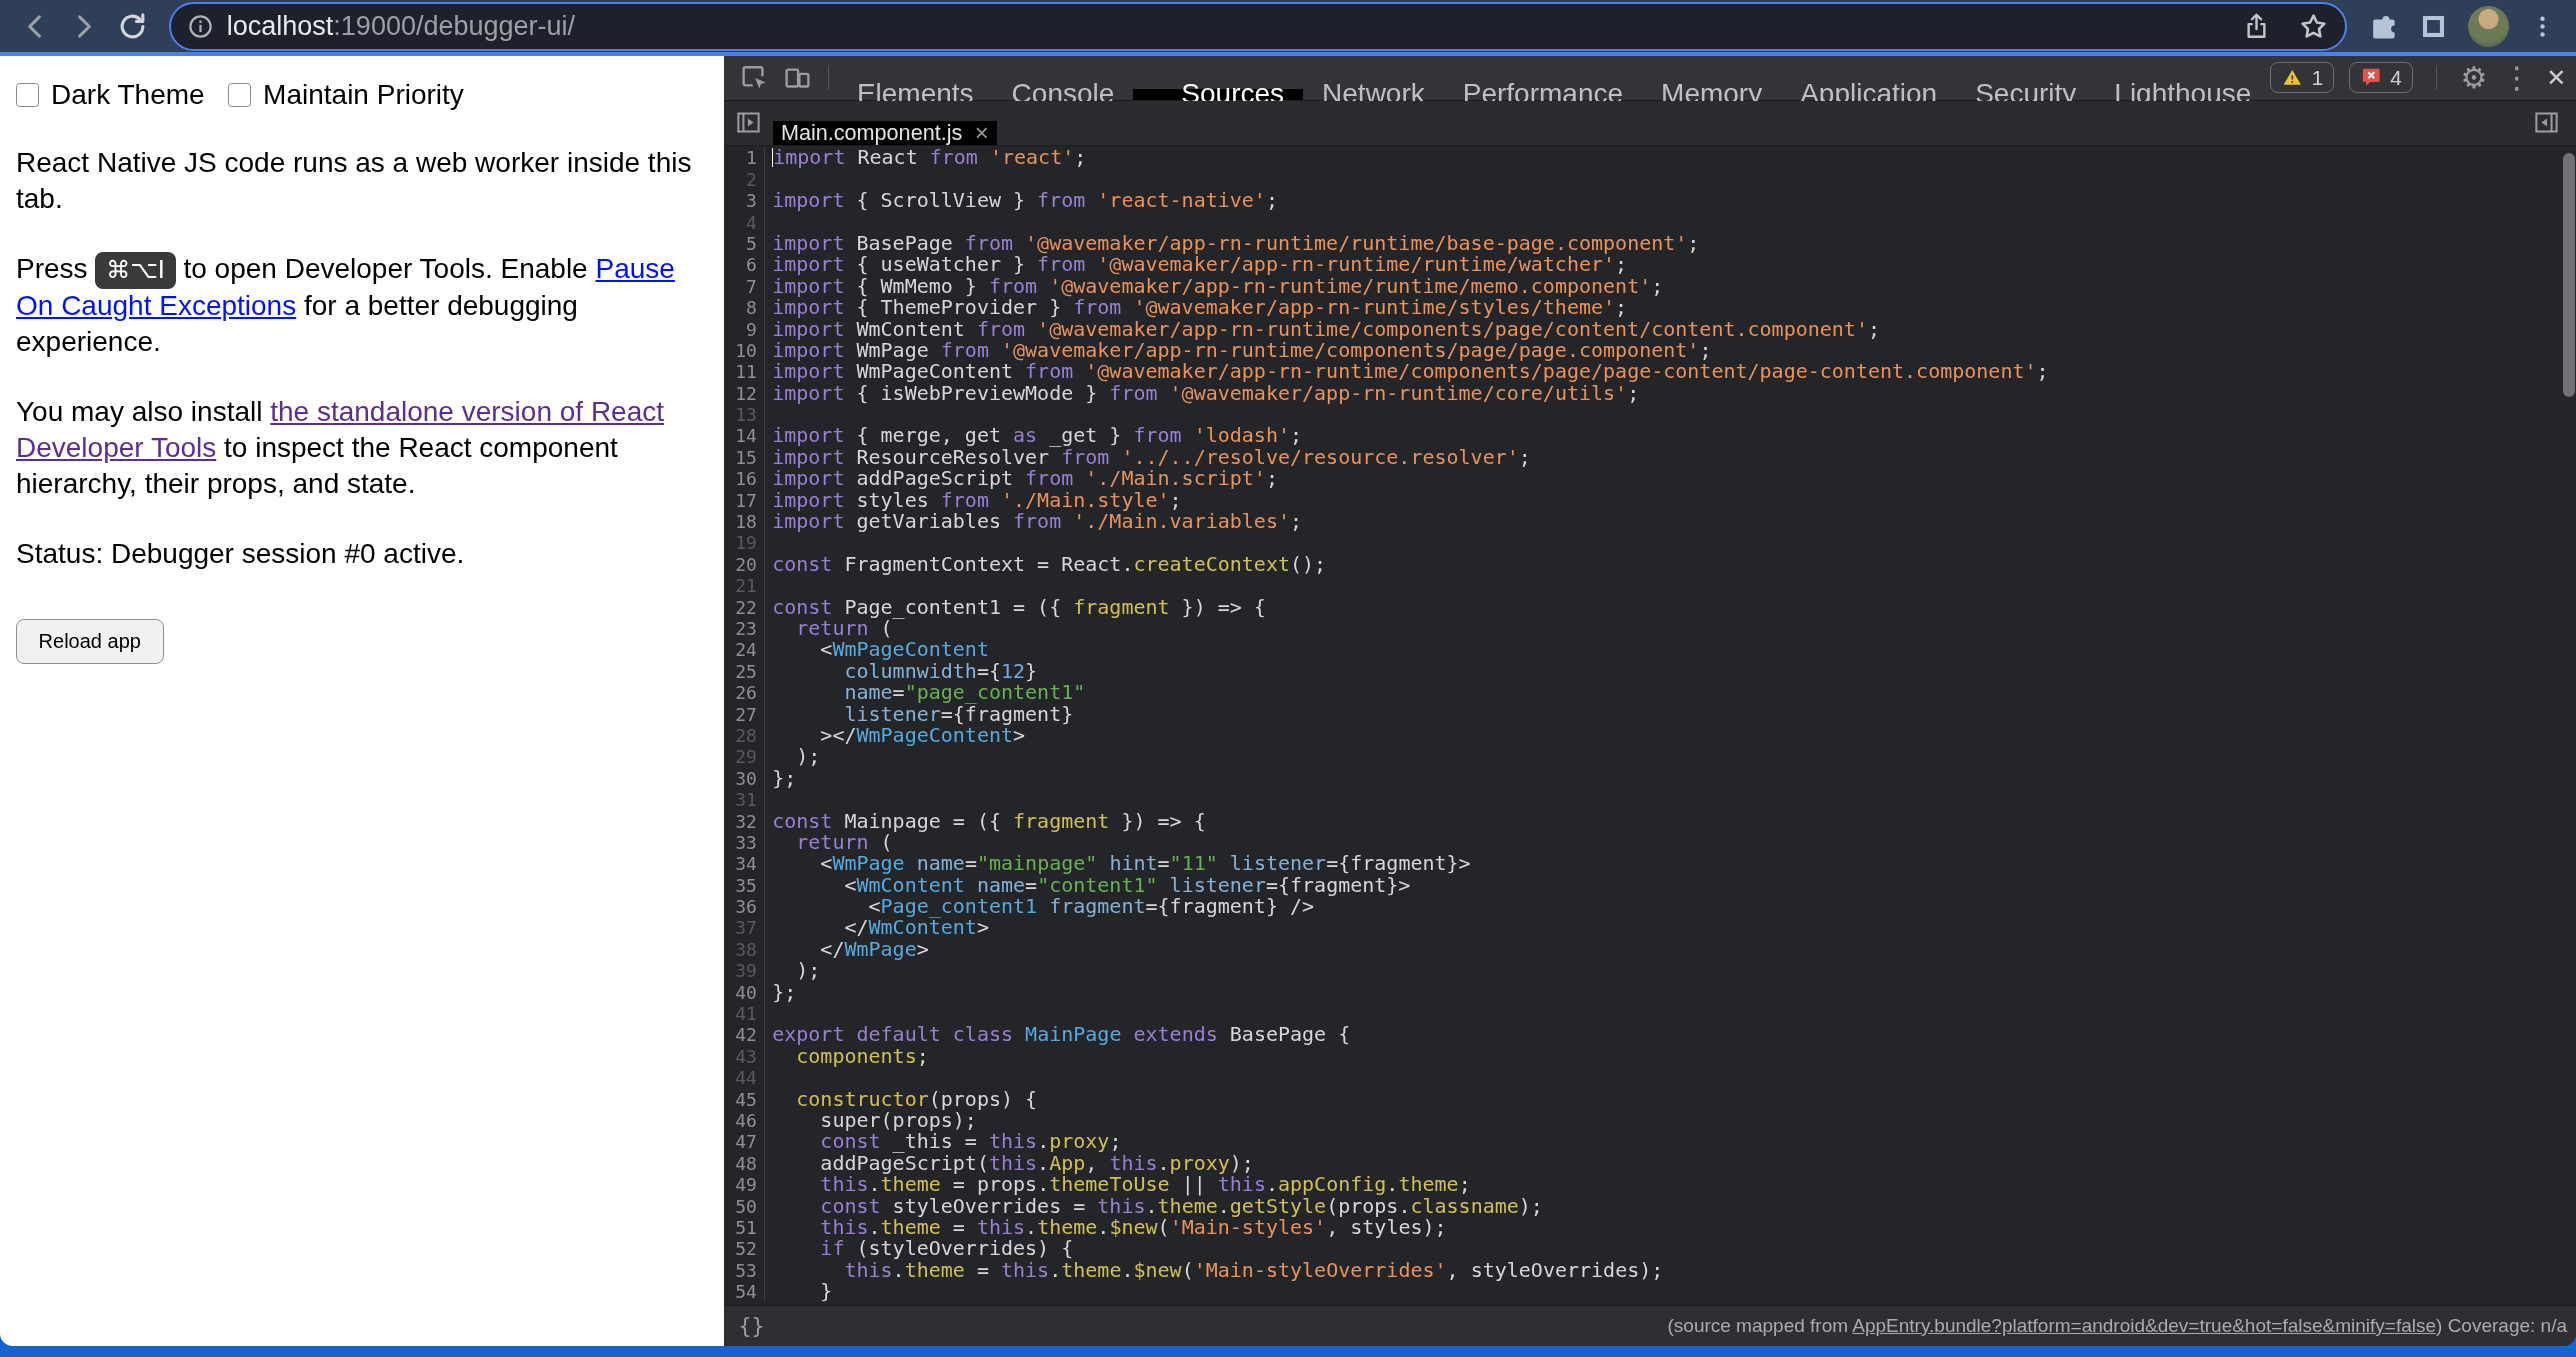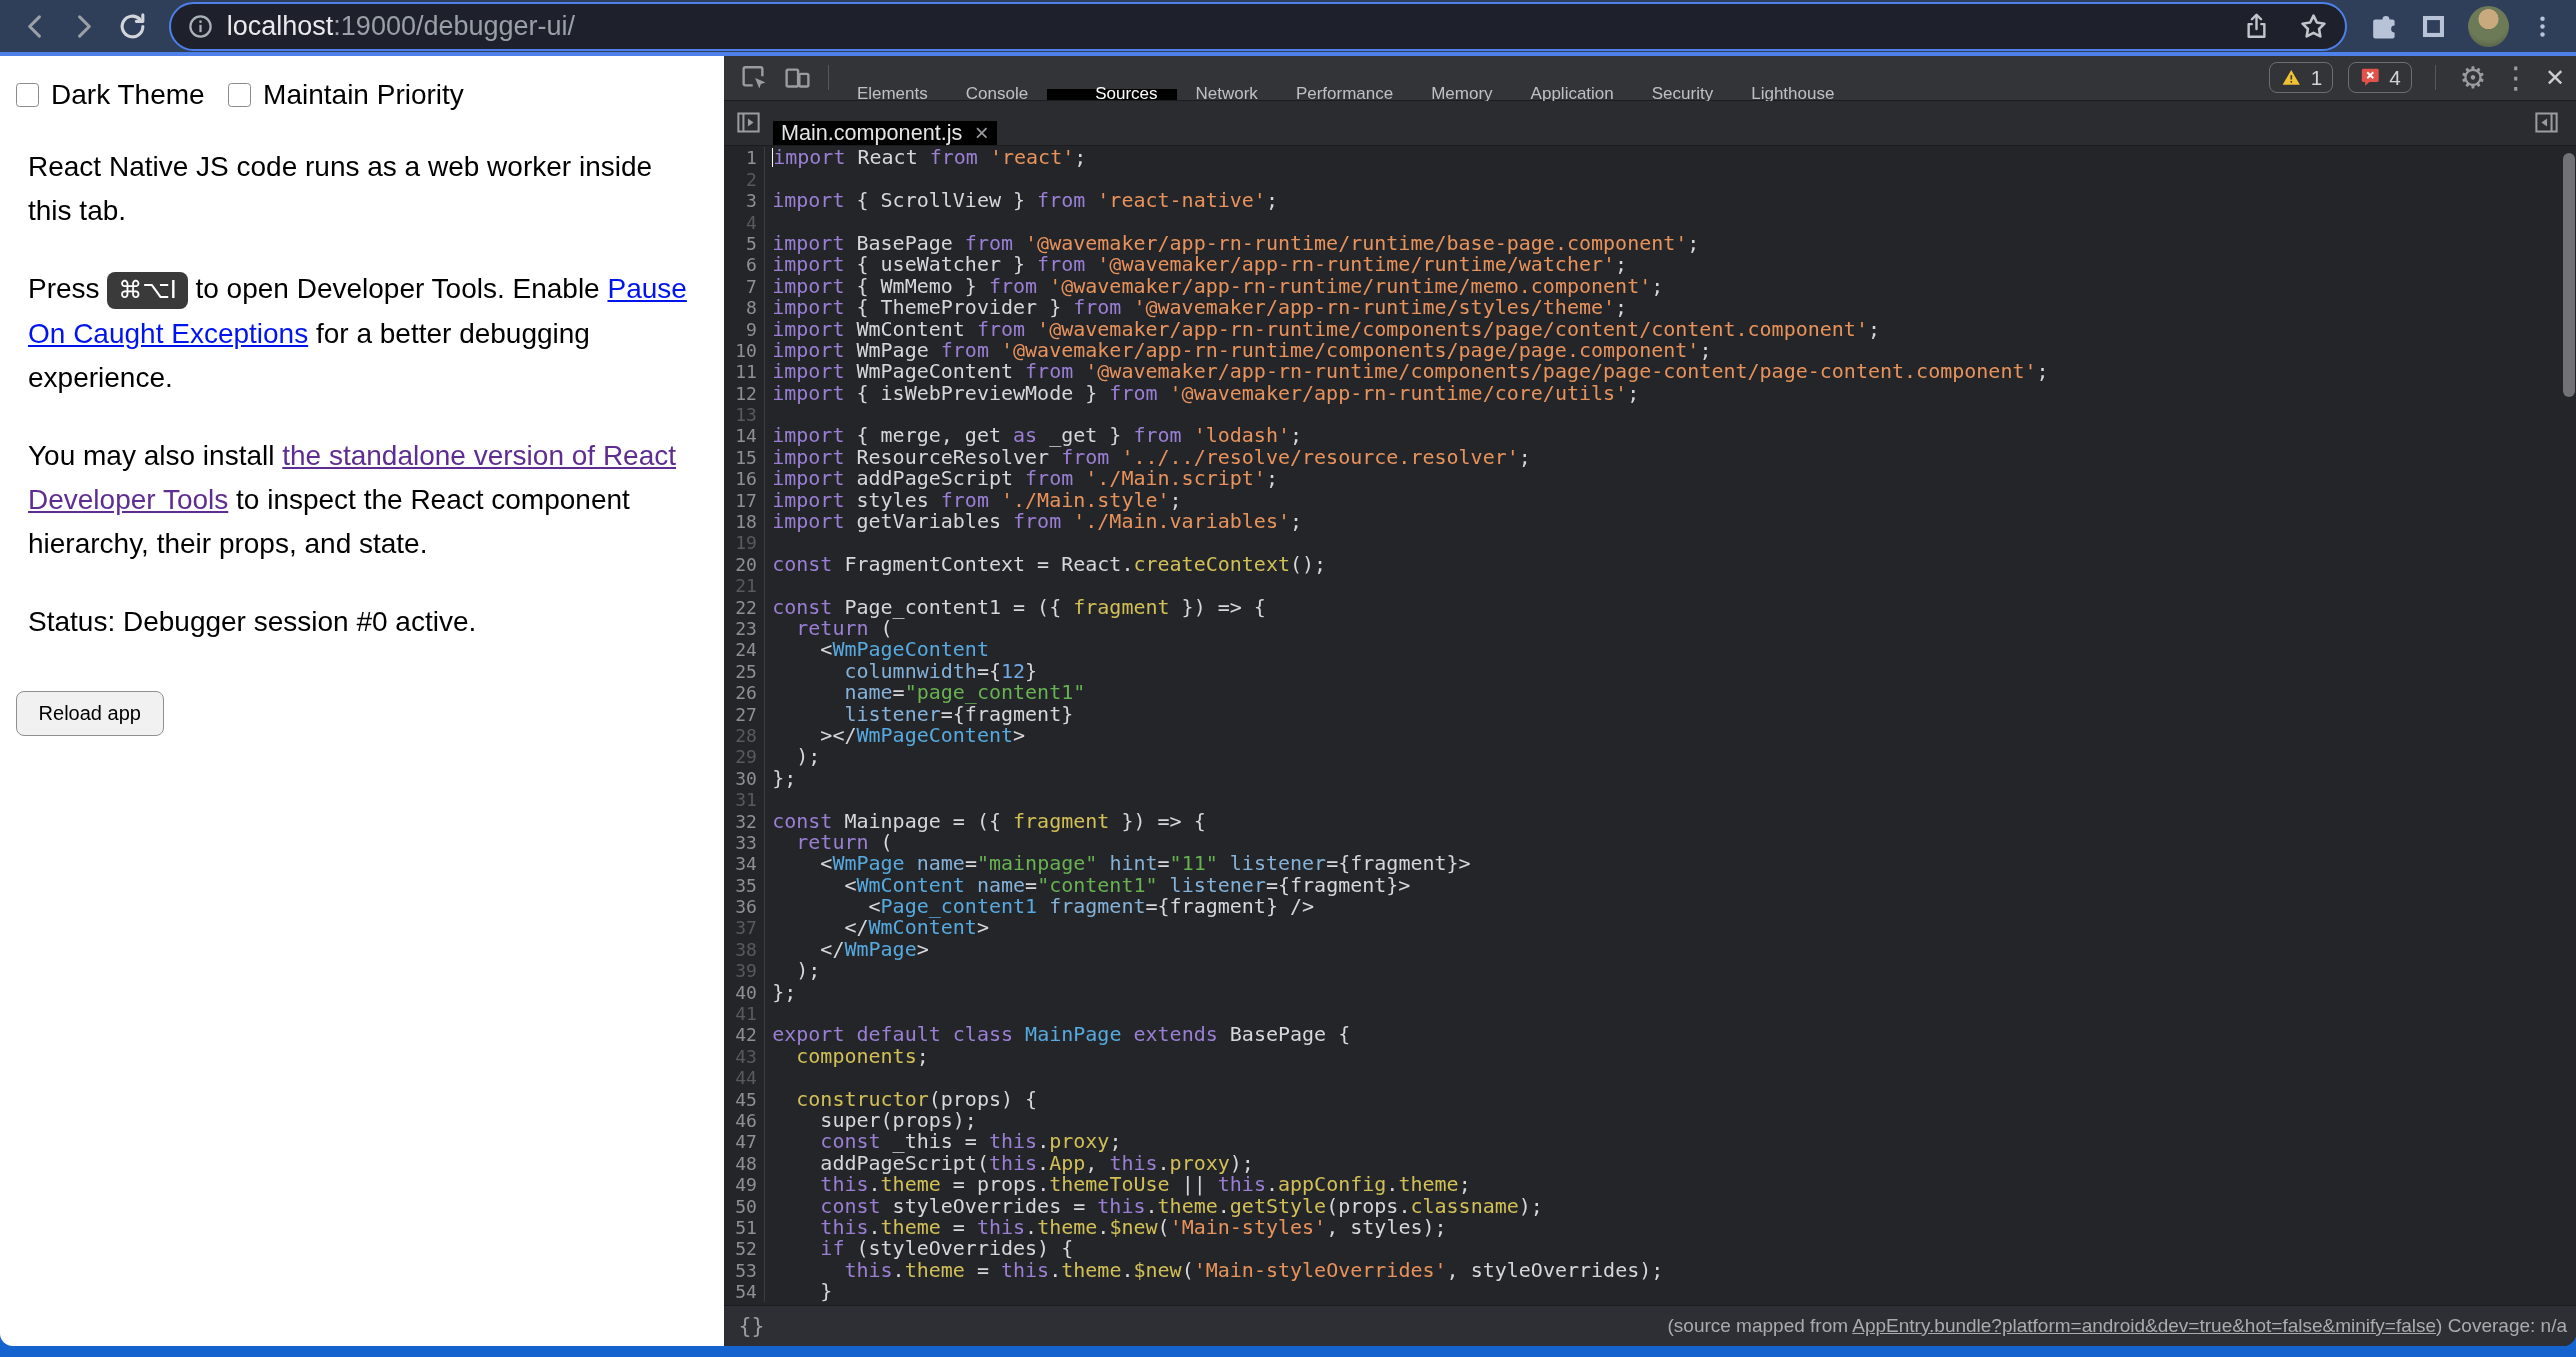--- a/index.html
+++ b/index.html
@@ -18,35 +18,35 @@
   .avatar { width:41px; height:41px; border-radius:50%;
             background: radial-gradient(circle at 50% 32%, #c9a97e 0 28%, #6d7a58 30% 60%, #49523c 100%); }
   .blue-line { height:3.6px; background:#4d80e8; }
   
   .window { display:flex; height:1290px; border-radius:0 0 12.6px 12.6px; overflow:hidden; }
   
   .page { width:724px; flex:none; background:#fff; color:#000; padding:14.4px 16px; }
   .cb-row { display:flex; align-items:center; gap:23.4px; font-size:28px; margin-top:9px; }
   .cb-row label { display:flex; align-items:center; gap:11.7px; }
   .cb { width:23.4px; height:23.4px; border:1.8px solid #8a8a8a; border-radius:3.6px; background:#fff; flex:none; }
-  .page p { font-size:28px; line-height:44px; margin:34px 12px; }
+  .page p { font-size:28px; line-height:36px; margin:34px 0; }
   .kbd { background:#3a3a3a; color:#fff; border-radius:8px; padding:3.6px 10.8px 5.4px;
          font-family:"DejaVu Sans", sans-serif; font-size:24px; }
   .link-blue { color:#0014ee; text-decoration:underline; cursor:pointer; }
   .link-purple { color:#5e2d91; text-decoration:underline; cursor:pointer; }
   .reload-btn { font-family:inherit; font-size:20px; color:#000; background:#f1f1f1; border:1.8px solid #8f8f8f;
                 border-radius:8px; padding:10px 21.6px; margin-top:12.6px; }
   
   .devtools { flex:1; min-width:0; display:flex; flex-direction:column; background:#242528; }
   .dt-toolbar { height:45px; flex:none; background:#333438; border-bottom:0.9px solid #1c1c1e;
                 display:flex; align-items:center; padding-left:9px; }
   .tool-btn { width:43px; height:43px; display:flex; align-items:center; justify-content:center; flex:none; }
   .dt-sep { width:0.9px; height:25px; background:#58585c; margin:0 9px; flex:none; }
   .dt-tabs { display:flex; height:100%; }
-  .dt-tab { display:flex; align-items:center; padding:0 19px; font-size:17px; color:#c0c0c3; white-space:nowrap;margin-top:33px; }
+  .dt-tab { display:flex; align-items:center; padding:0 19px; font-size:28px; color:#c0c0c3; white-space:nowrap;margin-top:33px; }
   .dt-tab.selected { background:#000; color:#fff;padding-left:48px; }
   .dt-right { margin-left:auto; display:flex; align-items:center; gap:14.4px; padding-right:10.8px; }
   .badge { display:flex; align-items:center; gap:8px; border:0.9px solid #6e6e72; border-radius:8px;
            padding:2.7px 10px; font-size:20.7px; color:#d2d2d5; }
   .txt-icon { color:#9c9ca0; font-size:30px; line-height:1; }
   .txt-icon.close { color:#cdcdd0; font-size:24px; }
   .dt-tabbar { height:45px; flex:none; background:#2b2c30; border-bottom:0.9px solid #1c1c1e;
                display:flex; align-items:stretch; }
   .panel-toggle { width:49px; display:flex; align-items:center; justify-content:center; flex:none; }
   .panel-toggle.right { margin-left:auto; margin-right:5.4px; }

